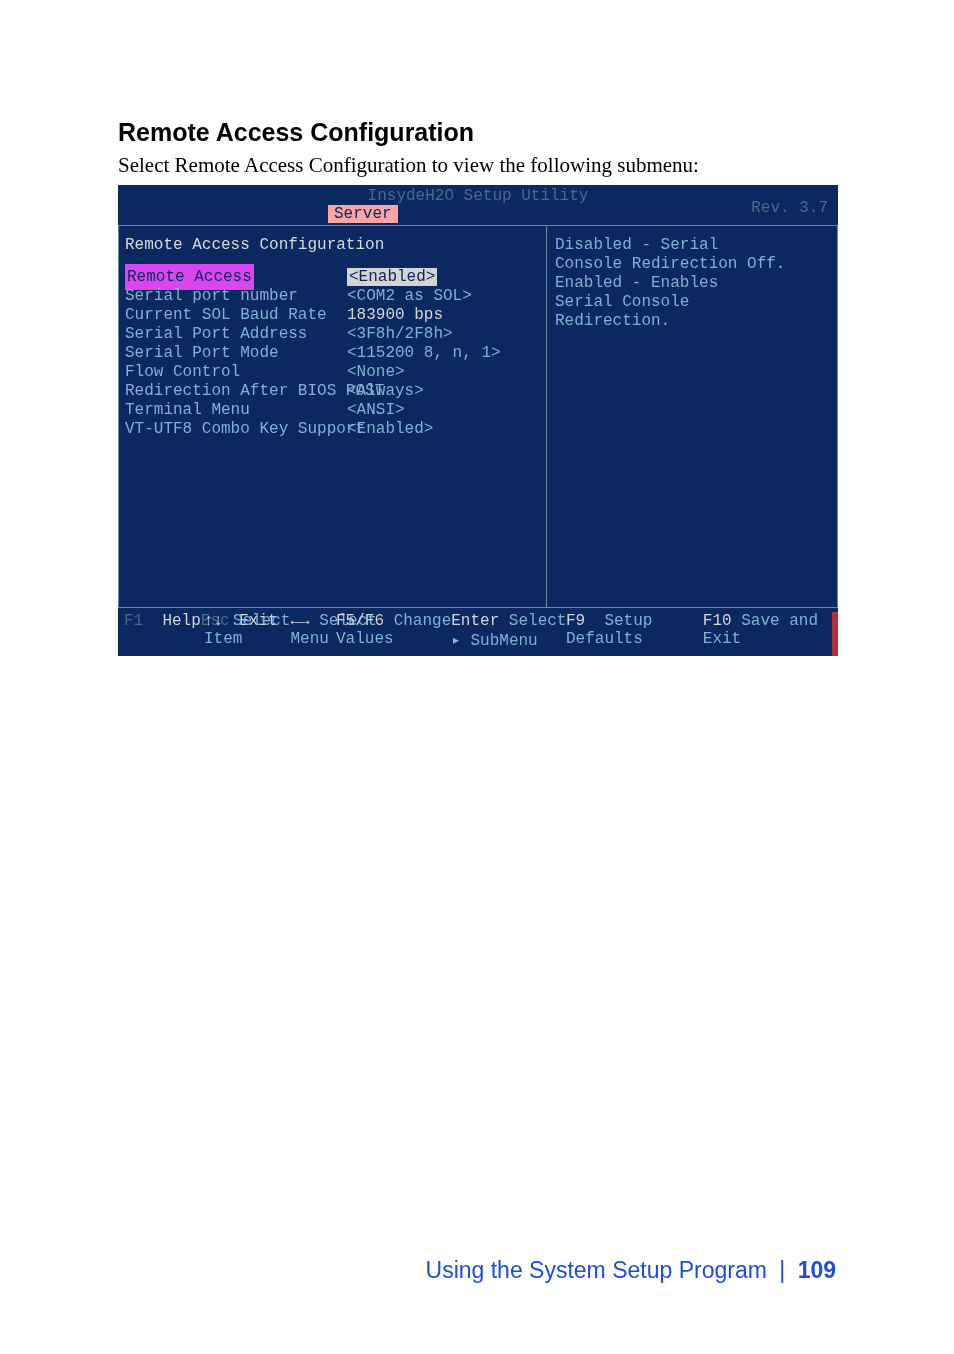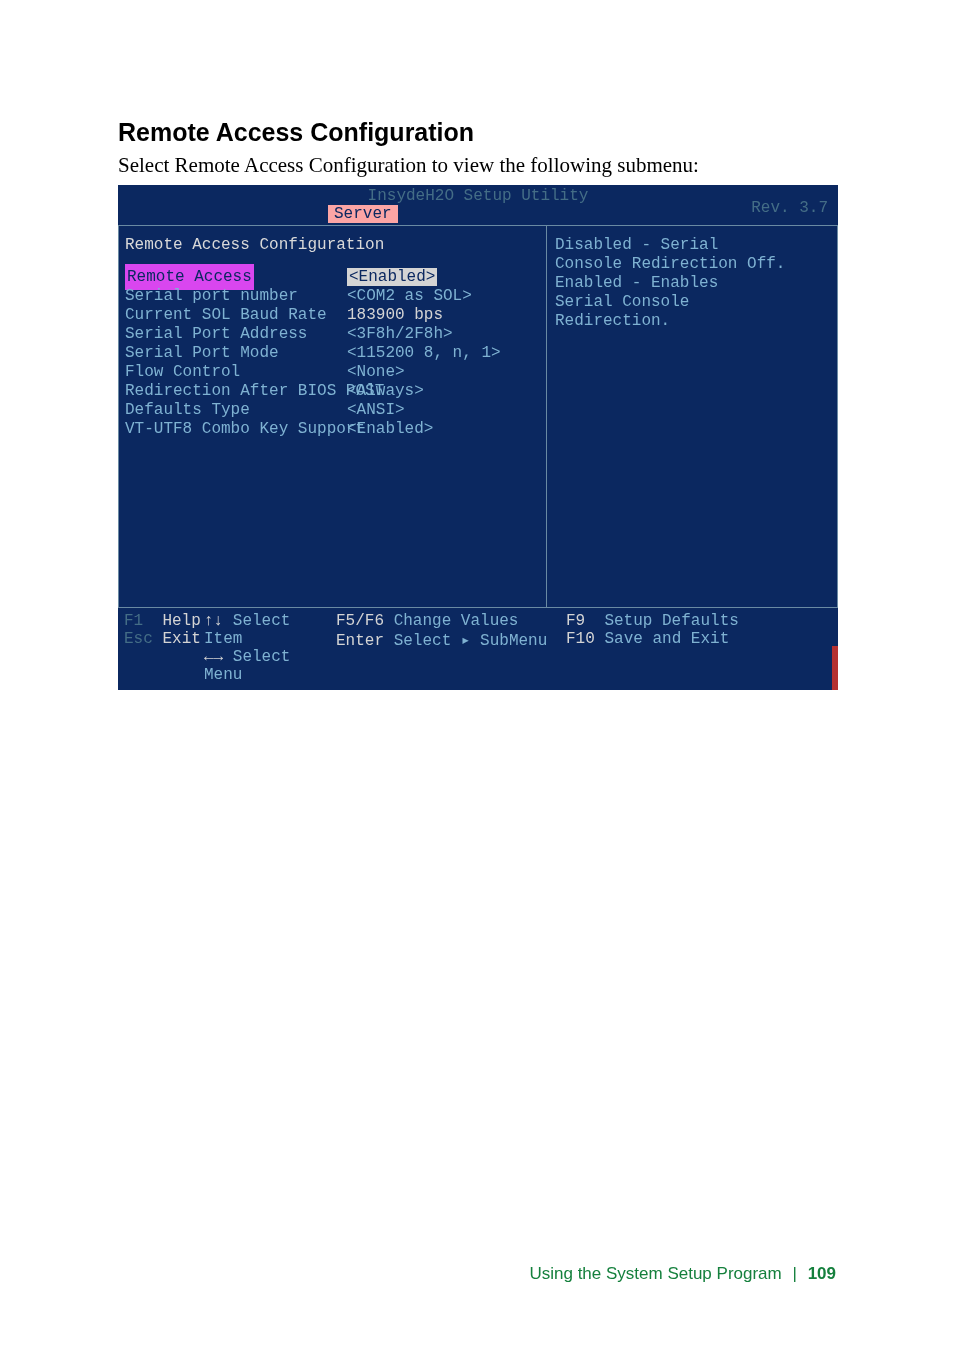--- a/index.html
+++ b/index.html
@@ -18,31 +18,31 @@
   .bios-section-title { color: #d9d9d9; margin-bottom: 14px; }
   .bios-rows { }
   .bios-row { display: flex; line-height: 19px; }
   .bios-label { width: 222px; color: #7fb2d2; white-space: pre; }
   .bios-val { color: #7fb2d2; white-space: pre; }
   .sel-label { background: #d946ef; color: #0b2860; padding: 4px 2px; }
   .sel-val { background: #d4d4d4; color: #0b2860; padding: 0 2px; }
   .static-val { color: #d4d4d4; }
   .help-text { color: #7fb2d2; line-height: 19px; white-space: pre-line; }
   .bios-footer { background: #0b2860; padding: 4px 6px 6px 6px; font-family: 'Courier New', monospace; font-size: 16px; display: flex; }
-  .bios-footer .col { display: flex; flex-direction: column; }
+  .bios-footer .col { display: flex; }
   .bios-footer .col1 { width: 80px; }
   .bios-footer .col2 { width: 132px; }
   .bios-footer .col3 { width: 230px; }
   .bios-footer .col4 { flex: 1; }
   .footer-edge { position: absolute; right: 0; bottom: 0; width: 6px; height: 44px; background: #b53131; }
   .fk { color: #d4d4d4; }
   .fd { color: #7fb2d2; }
   .esc { color: #446d86; }
   .arrow { color: #d4d4d4; }
-  .page-footer { position: absolute; bottom: 70px; right: 118px; font-family: Arial, Helvetica, sans-serif; font-size: 17px; color: #15803d; }
+  .page-footer { position: absolute; bottom: 70px; right: 118px; font-family: Arial, Helvetica, sans-serif; font-size: 23px; color: #1d4ed8; }
   .page-footer .sep { margin: 0 6px; }
   .page-footer .num { font-weight: bold; }
 </style>
 </head>
 <body>
 
 <div class="page">
   <div class="heading">Remote Access Configuration</div>
   <div class="intro">Select Remote Access Configuration to view the following submenu:</div>
 
@@ -78,21 +78,21 @@
           </div>
           <div class="bios-row">
             <span class="bios-label">Flow Control</span>
             <span class="bios-val">&lt;None&gt;</span>
           </div>
           <div class="bios-row">
             <span class="bios-label">Redirection After BIOS POST</span>
             <span class="bios-val">&lt;Always&gt;</span>
           </div>
           <div class="bios-row">
-            <span class="bios-label">Defaults Type</span>
+            <span class="bios-label">Terminal Menu</span>
             <span class="bios-val">&lt;ANSI&gt;</span>
           </div>
           <div class="bios-row">
             <span class="bios-label">VT-UTF8 Combo Key Support</span>
             <span class="bios-val">&lt;Enabled&gt;</span>
           </div>
         </div>
       </div>
       <div class="bios-right">
         <div class="help-text">Disabled - Serial

